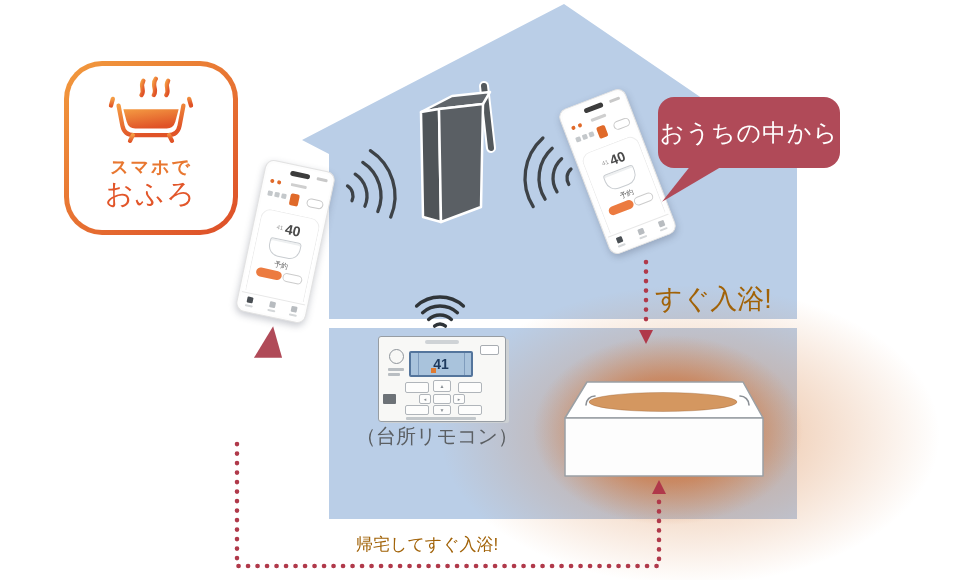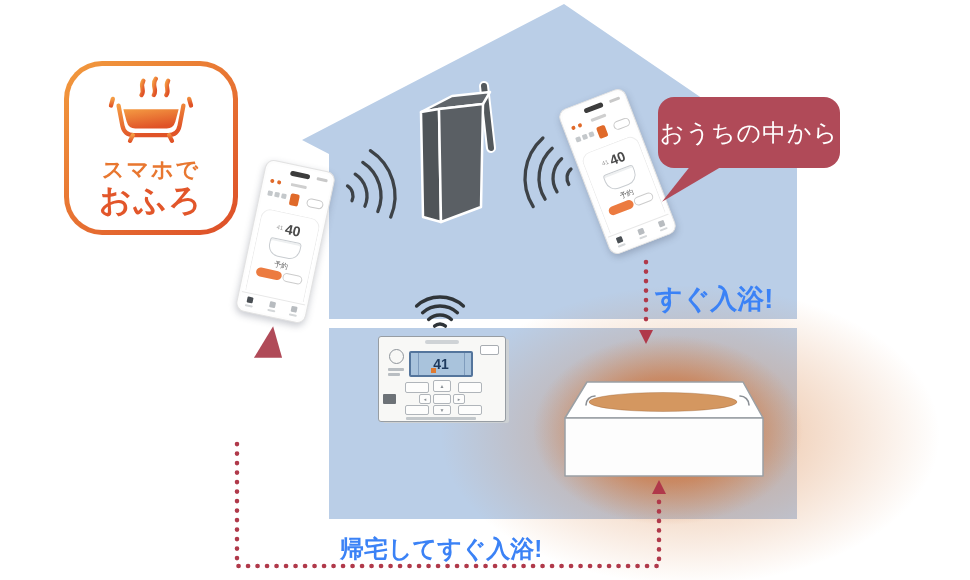--- a/index.html
+++ b/index.html
@@ -6,22 +6,22 @@
   .stage{position:relative;width:970px;height:580px;background:#fff;overflow:hidden;
          font-family:"Liberation Sans","DejaVu Sans",sans-serif;}
   .stage *{box-sizing:border-box;}
   svg.scene{position:absolute;left:0;top:0;}
 
   
   .logo-wrap{position:absolute;left:64px;top:61px;width:174px;height:174px;border-radius:38px;
              background:linear-gradient(140deg,#f29a3d,#dd4e28);padding:5px;}
   .logo-inner{width:100%;height:100%;background:#fff;border-radius:33px;display:flex;
               flex-direction:column;align-items:center;justify-content:flex-start;padding-top:10px;}
-  .logo-t1{font-size:22px;font-weight:bold;color:#e87730;letter-spacing:2px;line-height:1.1;}
-  .logo-t2{font-size:32px;font-weight:bold;color:#e2562a;letter-spacing:2px;line-height:1.15;}
+  .logo-t1{font-size:18px;font-weight:bold;color:#e87730;letter-spacing:2px;line-height:1.1;}
+  .logo-t2{font-size:28px;font-weight:normal;color:#e2562a;letter-spacing:2px;line-height:1.15;}
 
   
   .phone{position:absolute;width:71px;height:155px;background:#fdfdfd;border:1px solid #e2e2e2;
          border-radius:9px;box-shadow:0 3px 7px rgba(60,70,90,.28);}
   .phone-left{left:250px;top:164px;transform:rotate(12deg);}
   .phone-right{left:582px;top:94px;transform:rotate(-21deg);}
   .p-screen{position:absolute;left:2px;top:2px;right:2px;bottom:2px;background:#fff;border-radius:7px;overflow:hidden;}
   .p-pill{position:absolute;left:50%;top:4px;transform:translateX(-50%);width:20px;height:5px;background:#3c3c3c;border-radius:3px;}
   .p-hdr-r{position:absolute;right:4px;top:5px;width:11px;height:3px;background:#c9c9c9;border-radius:1px;}
   .p-dot{position:absolute;width:4px;height:4px;border-radius:50%;background:#e06a2a;}
@@ -48,23 +48,23 @@
           display:flex;align-items:center;justify-content:center;letter-spacing:1px;}
   .bubble-inside{left:658px;top:97px;width:182px;height:71px;font-size:24px;}
   .bubble-outside{left:150px;top:352px;width:172px;height:76px;font-size:25px;}
   .tail{position:absolute;background:#b04a58;}
   .tail-inside{left:660px;top:160px;width:68px;height:44px;
                clip-path:polygon(47% 9%,97% 9%,3% 95%);}
   .tail-outside{left:252px;top:324px;width:32px;height:36px;
                 clip-path:polygon(6% 94%,94% 94%,66% 6%);}
 
   
-  .callout{position:absolute;color:#3b82f6;font-weight:700;white-space:nowrap;}
+  .callout{position:absolute;color:#a16207;font-weight:400;white-space:nowrap;}
   .callout-now{left:655px;top:281px;font-size:27px;}
-  .callout-return{left:340px;top:533px;font-size:24px;}
+  .callout-return{left:356px;top:533px;font-size:17px;}
   .glabel{position:absolute;color:#5b5f63;white-space:nowrap;}
   .label-router{left:367px;top:226px;font-size:21px;}
   .label-remote{left:356px;top:424px;font-size:20px;line-height:1.25;}
 
   
   .remote{position:absolute;left:378px;top:336px;width:128px;height:86px;background:#f8f8f6;
           border:1px solid #979da3;border-radius:3px;box-shadow:4px 2px 0 -1px #cdd1d4;}
   .r-brand{position:absolute;left:50%;top:3px;transform:translateX(-50%);width:34px;height:4px;background:#cfd3d6;border-radius:2px;}
   .r-circle{position:absolute;left:10px;top:12px;width:15px;height:15px;border:1.6px solid #8f959b;border-radius:50%;}
   .r-tbar{position:absolute;left:9px;height:2.5px;background:#b9bec2;border-radius:1px;}
@@ -265,15 +265,16 @@
   <div class="tail tail-inside"></div>
   <div class="bubble bubble-inside">
     <span>おうちの中から</span>
   </div>
   <div class="tail tail-outside"></div>
 
   <div class="callout callout-now">すぐ入浴!</div>
   <div class="callout callout-return">帰宅してすぐ入浴!</div>
 
   <div class="glabel label-remote">
+    <div>（台所リモコン）</div>
   </div>
 
 </div>
 
 </body></html>

